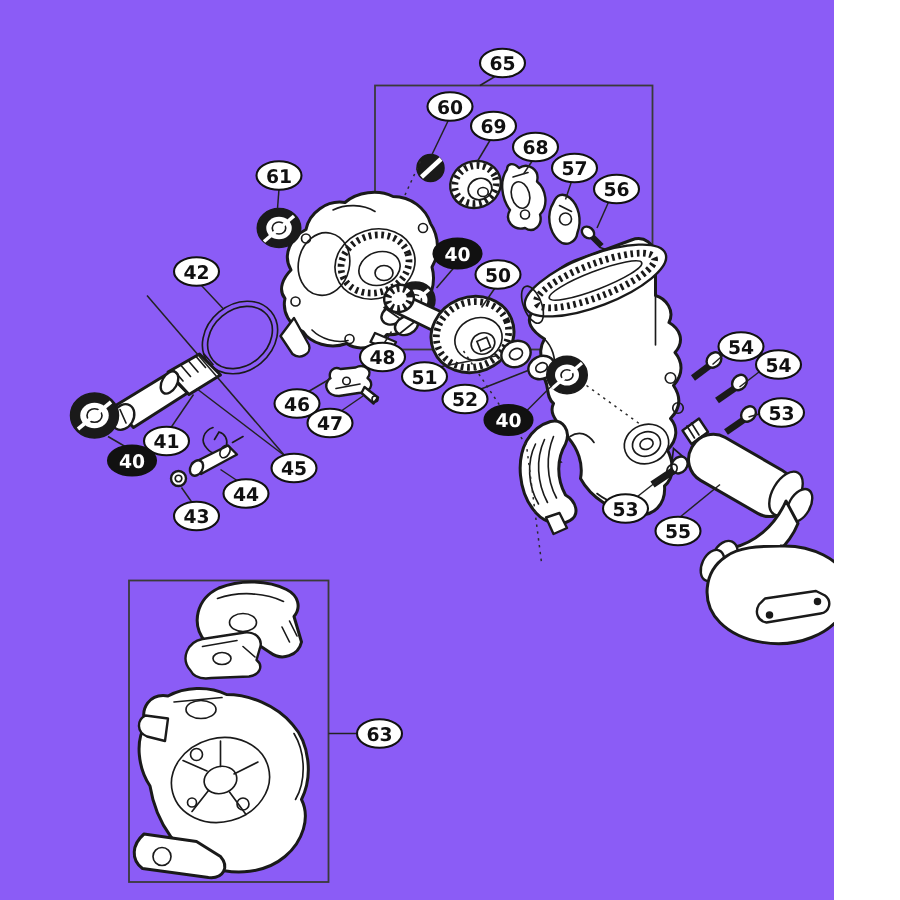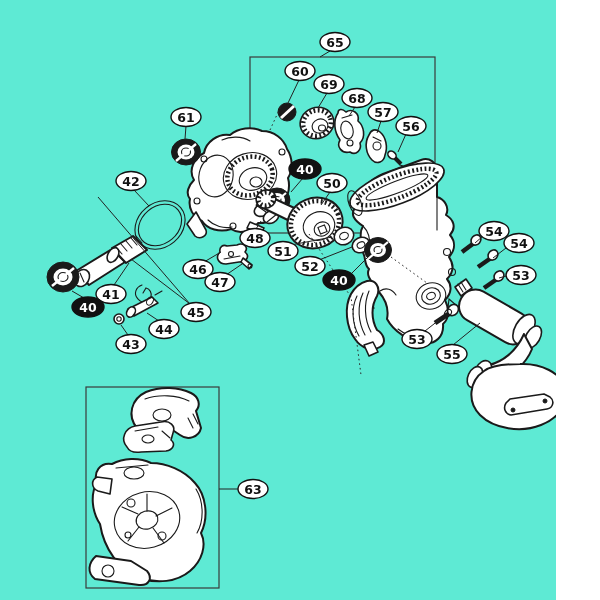--- a/index.html
+++ b/index.html
@@ -1,16 +1,16 @@
 <!DOCTYPE html>
 <html><head>
 <meta charset="utf-8">
 <style>
   html,body { margin:0; padding:0; background:#fff; }
-  .stage { position:relative; width:556px; height:600px; background:#5eead4; overflow:hidden;
+  .stage { position:relative; width:556px; height:600px; background:#8b5cf6; overflow:hidden;
            font-family:"DejaVu Sans", sans-serif; }
   svg { display:block; }
   
   .ol   { fill:#ffffff; stroke:#1a1a1a; stroke-width:2;   stroke-linejoin:round; }
   .ol15 { fill:#ffffff; stroke:#1a1a1a; stroke-width:1.6; stroke-linejoin:round; }
   .ln   { fill:none;    stroke:#1a1a1a; stroke-width:1.1; stroke-linecap:round; }
   .blk  { fill:#1a1a1a; stroke:#1a1a1a; stroke-width:1; }
   .wht  { fill:#ffffff; stroke:none; }
   .teeth{ fill:none;    stroke:#1a1a1a; stroke-width:4.5; stroke-dasharray:1.8 2.4; }
   .box-line { fill:none; stroke:#3a3a3a; stroke-width:1.2; }

